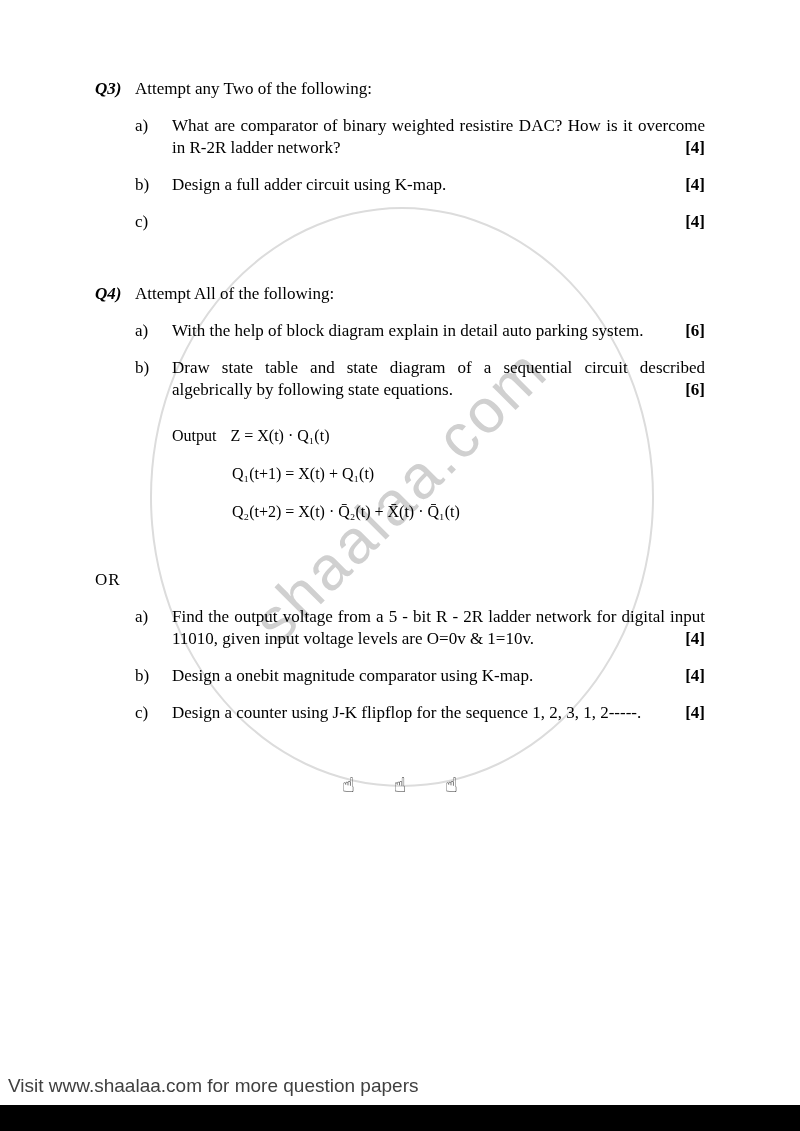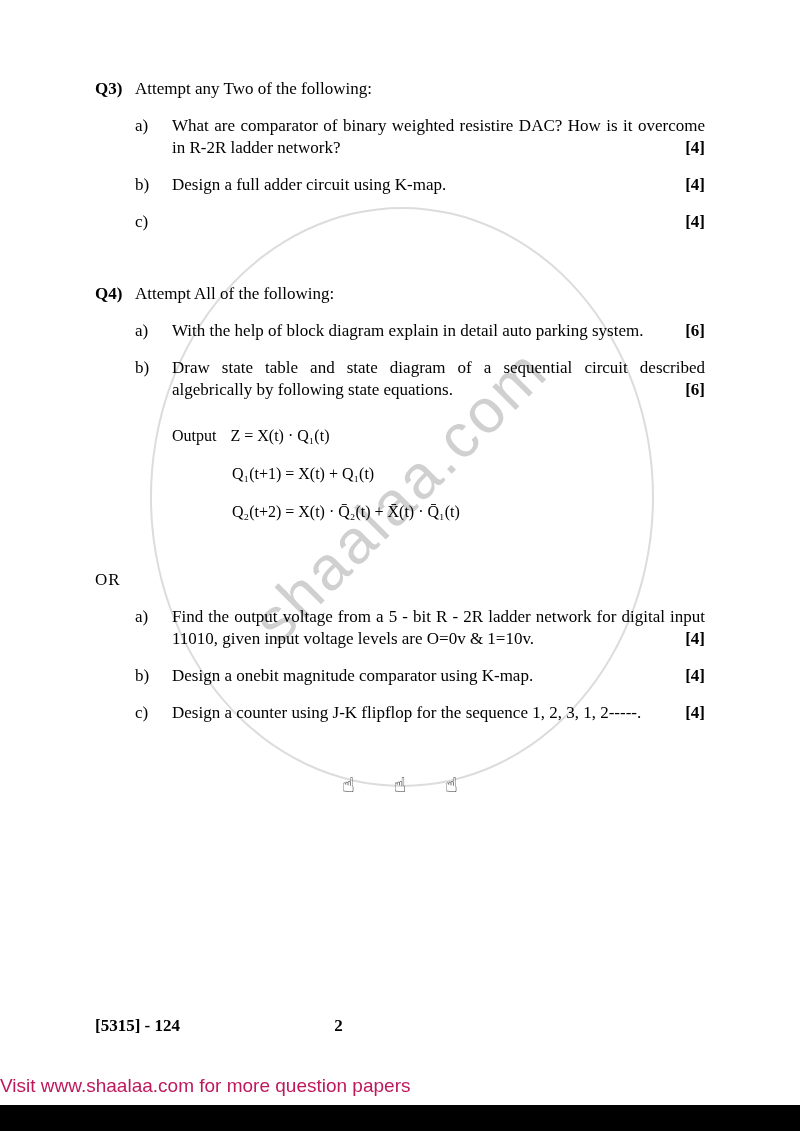--- a/index.html
+++ b/index.html
@@ -21,21 +21,21 @@
   .wm-text{
     position:absolute;left:0;top:0;
     transform:translate(-50%,-50%) rotate(-45deg);
     font-family:"Liberation Sans", sans-serif;
     font-size:62px;color:#d0d0d0;letter-spacing:3px;white-space:nowrap;
   }
   
   .content{position:relative;z-index:1;padding:78px 95px 0 95px;font-size:17px;line-height:22px;}
   .q-section{margin:0;}
   .q-head{display:flex;}
-  .q-label{width:40px;flex:0 0 40px;font-weight:bold;}
+  .q-label{width:40px;flex:0 0 40px;font-weight:bold;font-style:italic;}
   .q-heading{flex:1;}
   .q-items{margin-left:40px;}
   .item{display:flex;margin-top:15px;}
   .item-label{width:37px;flex:0 0 37px;}
   .item-text{flex:1;text-align:justify;margin:0;}
   .marks{float:right;font-weight:bold;margin-left:6px;}
   .q4{margin-top:50px;}
   
   .equations{margin-left:77px;margin-top:24px;font-size:16px;}
   .eq-line{margin-top:16px;white-space:nowrap;}
@@ -47,22 +47,22 @@
   .or-items{margin-left:40px;}
   
   .thumbs{margin-top:50px;text-align:center;font-family:"DejaVu Sans", sans-serif;
           font-size:21px;color:#2a2a2a;}
   .thumb{display:inline-block;margin:0 16px;}
   
   .footer{position:absolute;left:95px;top:1016px;z-index:1;font-size:17px;font-weight:bold;}
   .pageno{margin-left:150px;}
   
   .visit-line{
-    position:absolute;left:0;bottom:34px;z-index:1;
-    font-family:"Liberation Sans", sans-serif;font-size:19px;color:#be185d;
+    position:absolute;left:8px;bottom:34px;z-index:1;
+    font-family:"Liberation Sans", sans-serif;font-size:19px;color:#404040;
   }
   .bottom-bar{position:absolute;left:0;right:0;bottom:0;height:26px;background:#000;z-index:1;}
 </style>
 </head>
 <body>
 
 <div class="page">
 
   <div class="watermark">
     <div class="wm-circle"></div>
@@ -158,21 +158,17 @@
 
       <div class="thumbs">
         <span class="thumb">☝</span>
         <span class="thumb">☝</span>
         <span class="thumb">☝</span>
       </div>
     </div>
 
   </div>
 
-  <div class="footer">
-    <span>[5315] - 124</span>
-    <span class="pageno">2</span>
-  </div>
 
   <div class="visit-line">Visit www.shaalaa.com for more question papers</div>
   <div class="bottom-bar"></div>
 
 </div>
 
 </body></html>

